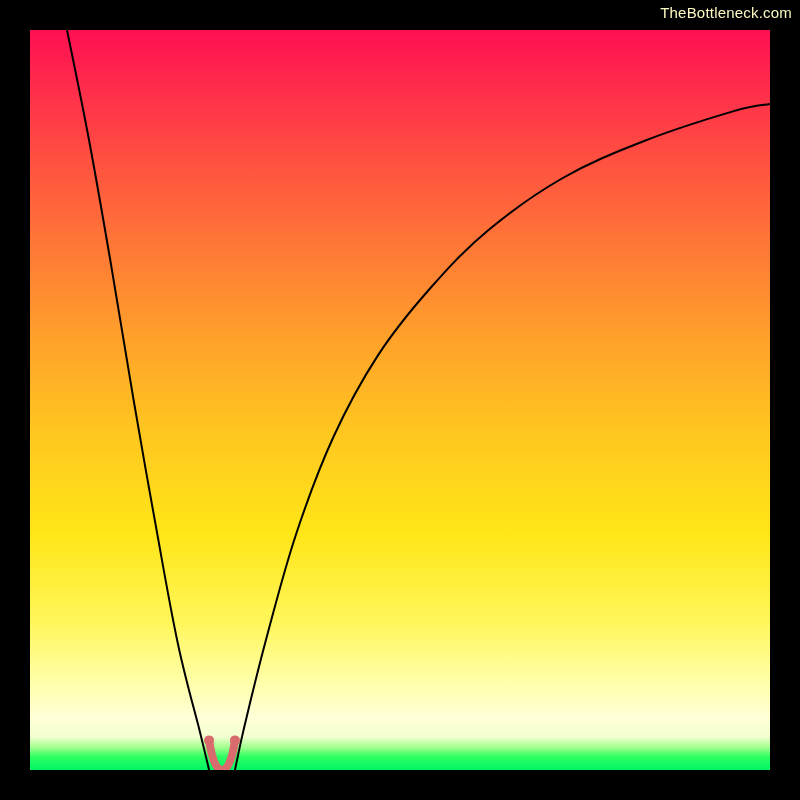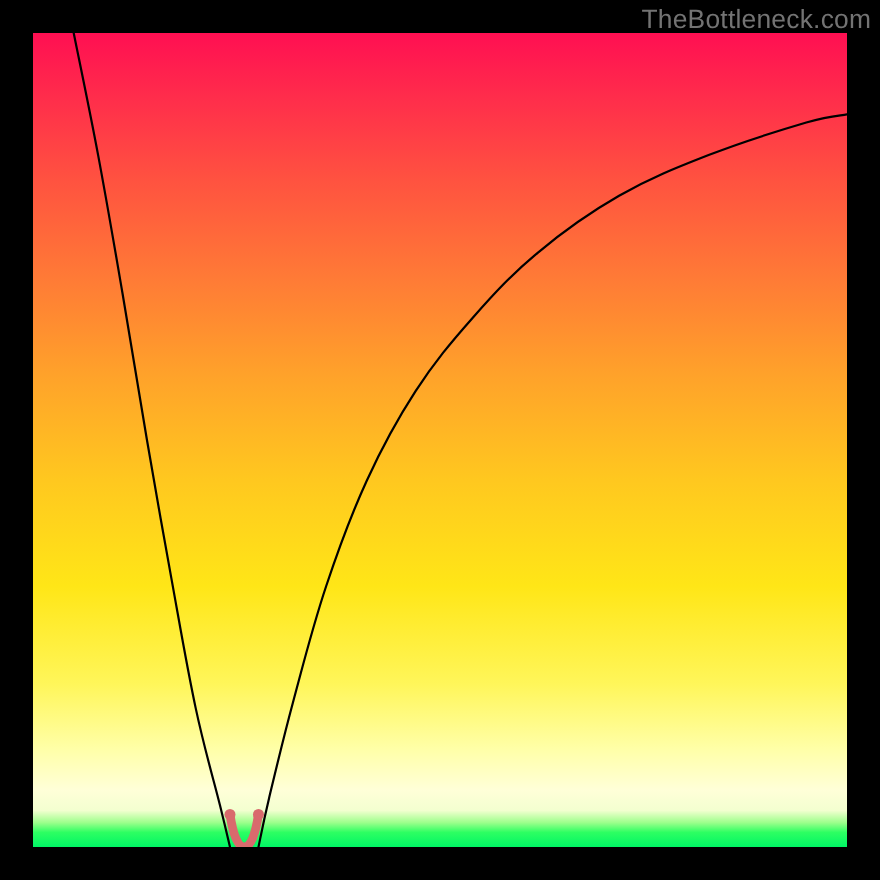--- a/index.html
+++ b/index.html
@@ -52,23 +52,23 @@
   .svg-layer {
     position: absolute;
     left: 0; top: 0;
     width: 740px;
     height: 740px;
   }
   .watermark {
     position: absolute;
     top: 4px;
     right: 8px;
-    font-size: 24px;
+    font-size: 15px;
     font-weight: 400;
-    color: #737373;
+    color: #fef9c3;
     letter-spacing: 0.2px;
     user-select: none;
   }
   .curve {
     fill: none;
     stroke: #000;
     stroke-width: 2;
     stroke-linecap: round;
   }
   .u-seg {

